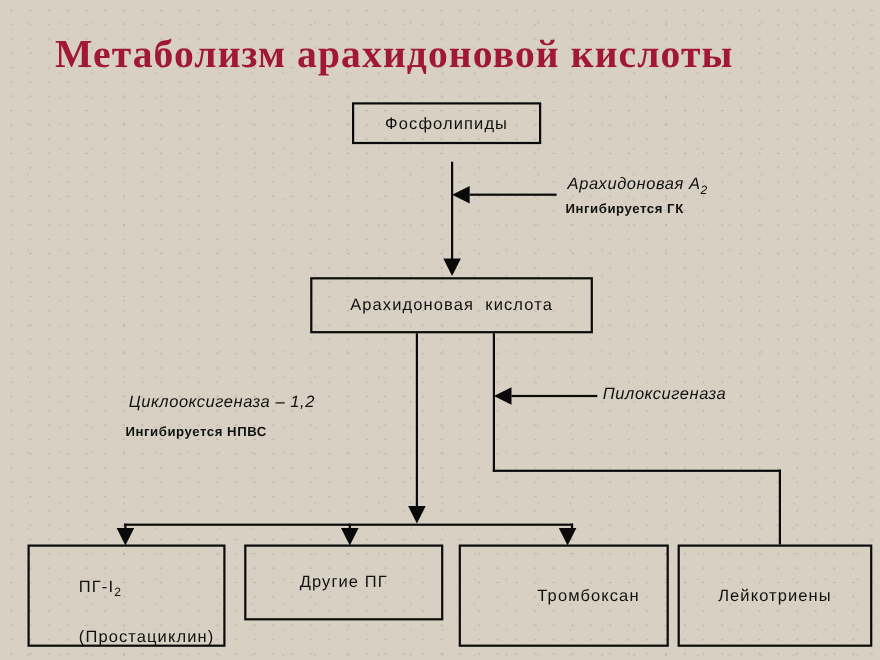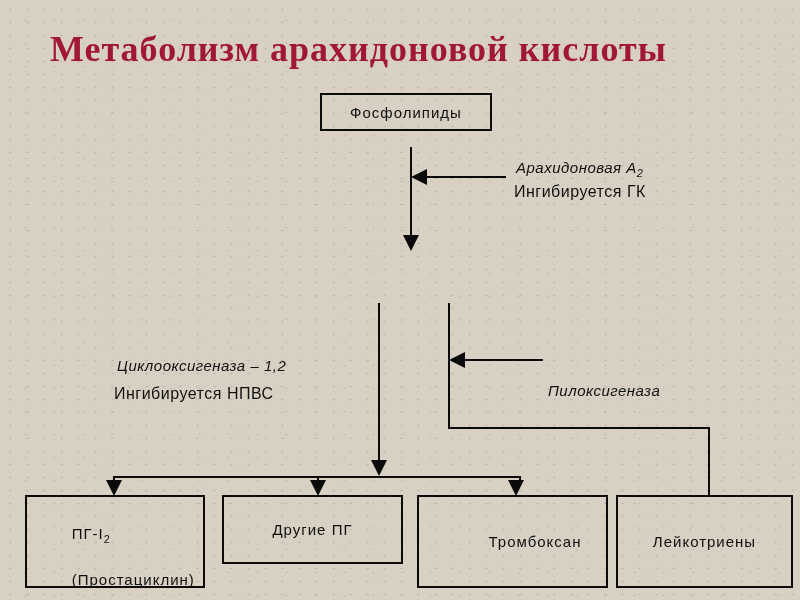--- a/index.html
+++ b/index.html
@@ -34,21 +34,21 @@
   }
   .node-phospholipids{left:320px;top:93px;width:172px;height:38px;}
   .node-arachidonic{left:282px;top:252px;width:257px;height:51px;}
   .node-pg-i2{left:25px;top:495px;width:180px;height:93px;justify-content:flex-start;align-items:flex-start;padding:2px 0 0 24px;display:block;line-height:23px;}
   .node-other-pg{left:222px;top:495px;width:181px;height:69px;}
   .node-thromboxane{left:417px;top:495px;width:191px;height:93px;padding-left:45px;}
   .node-leukotrienes{left:616px;top:495px;width:177px;height:93px;}
   .hline,.vline{position:absolute;background:var(--line);}
   .lbl{position:absolute;white-space:nowrap;}
   .ital{font-style:italic;font-size:15px;letter-spacing:0.5px;}
-  .bld{font-weight:normal;font-size:16px;letter-spacing:0.5px;}
+  .bld{font-weight:bold;font-size:12px;letter-spacing:0.5px;}
   sub{font-size:11px;line-height:0;}
   .arrow-down{
     position:absolute;width:0;height:0;
     border-left:8px solid transparent;border-right:8px solid transparent;
     border-top:16px solid var(--line);
   }
   .arrow-left{
     position:absolute;width:0;height:0;
     border-top:8px solid transparent;border-bottom:8px solid transparent;
     border-right:16px solid var(--line);
@@ -68,32 +68,35 @@
   <div class="vline" style="left:410px;top:147px;width:2px;height:89px;"></div>
   <div class="arrow-down" style="left:403px;top:235px;"></div>
 
   <div class="hline" style="left:427px;top:176px;width:79px;height:2px;"></div>
   <div class="arrow-left" style="left:411px;top:169px;"></div>
   <div class="lbl ital" style="left:516px;top:159px;">
     <span>Арахидоновая А</span><sub>2</sub>
   </div>
   <div class="lbl bld" style="left:514px;top:183px;">Ингибируется ГК</div>
 
+  <div class="node node-arachidonic">
+    <span>Арахидоновая  кислота</span>
+  </div>
 
   <div class="vline" style="left:378px;top:303px;width:2px;height:158px;"></div>
   <div class="arrow-down" style="left:371px;top:460px;"></div>
   <div class="lbl ital" style="left:117px;top:357px;">Циклооксигеназа – 1,2</div>
   <div class="lbl bld" style="left:114px;top:385px;">Ингибируется НПВС</div>
 
   <div class="vline" style="left:448px;top:303px;width:2px;height:126px;"></div>
   <div class="hline" style="left:448px;top:427px;width:262px;height:2px;"></div>
   <div class="vline" style="left:708px;top:427px;width:2px;height:68px;"></div>
   <div class="hline" style="left:465px;top:359px;width:78px;height:2px;"></div>
   <div class="arrow-left" style="left:449px;top:352px;"></div>
-  <div class="lbl ital" style="left:548px;top:350px;margin-top:32px;">Пилоксигеназа</div>
+  <div class="lbl ital" style="left:548px;top:350px;">Пилоксигеназа</div>
 
   <div class="hline" style="left:113px;top:476px;width:408px;height:2px;"></div>
   <div class="vline" style="left:113px;top:476px;width:2px;height:6px;"></div>
   <div class="arrow-down" style="left:106px;top:480px;"></div>
   <div class="vline" style="left:317px;top:476px;width:2px;height:6px;"></div>
   <div class="arrow-down" style="left:310px;top:480px;"></div>
   <div class="vline" style="left:519px;top:476px;width:2px;height:6px;"></div>
   <div class="arrow-down" style="left:508px;top:480px;"></div>
 
   <div class="node node-pg-i2">

